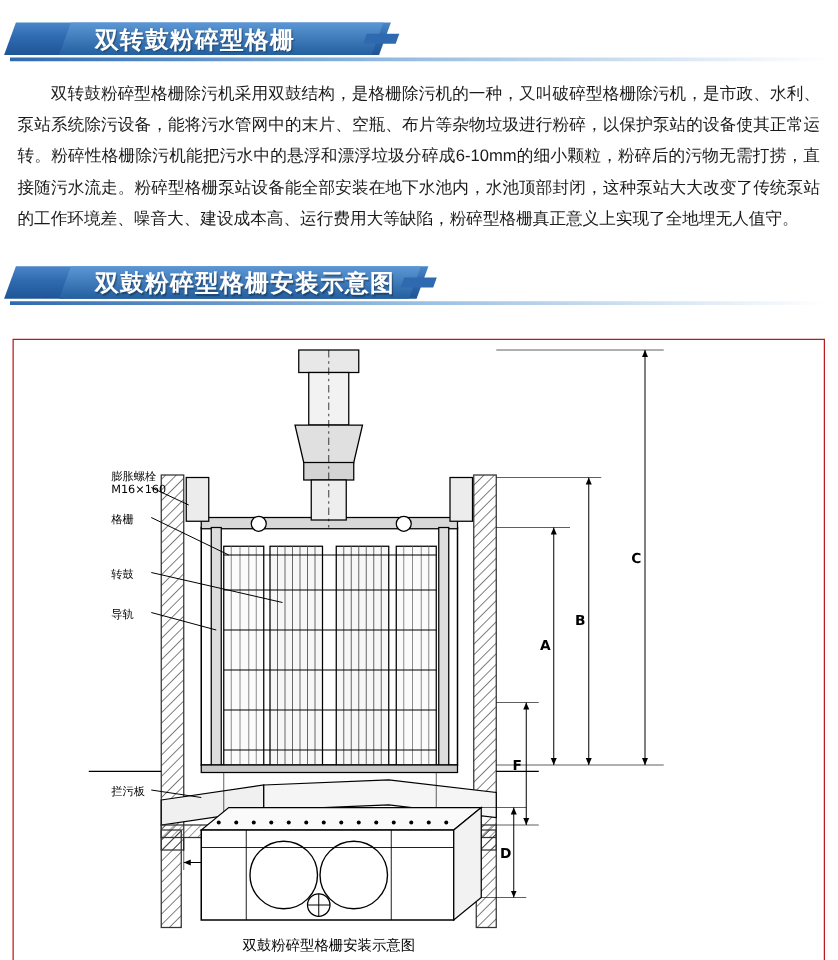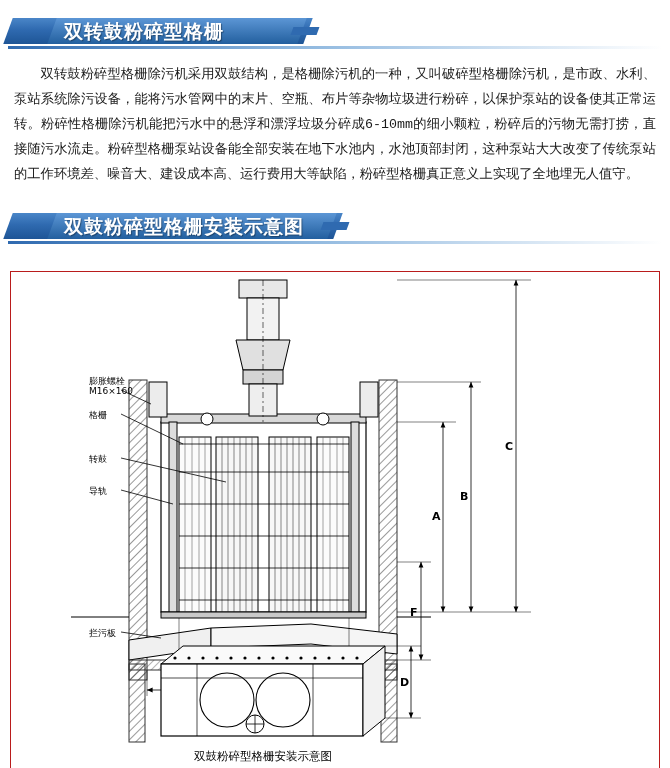--- a/index.html
+++ b/index.html
@@ -53,40 +53,40 @@
   .banner .bar-underline {
     position: absolute;
     left: 8px;
     top: 36px;
     width: 654px;
     height: 3px;
     background: linear-gradient(90deg, #2f6ab0 0%, #8fb8df 45%, #ffffff 100%);
   }
   .banner .bar-text {
     position: absolute;
-    left: 64px;
+    left: 76px;
     top: 9px;
     font-size: 19px;
     font-weight: bold;
     color: #ffffff;
     letter-spacing: 1px;
     font-family: Liberation Mono, monospace;
     text-shadow: 1px 1px 1px rgba(0,0,0,.35);
     white-space: nowrap;
   }
 
   
   .intro {
     margin: 12px 14px 0 14px;
     font-size: 13.3px;
     line-height: 25px;
     text-align: justify;
     text-indent: 2em;
     color: #1a1a1a;
-    font-family: Liberation Mono, monospace;
+    font-family: Liberation Sans, sans-serif;
   }
 
   
   .diagram-wrap {
     position: relative;
     margin: 26px 10px 0 10px;
     width: 650px;
     height: 500px;
     border: 1px solid #b91c1c;
     box-sizing: border-box;

